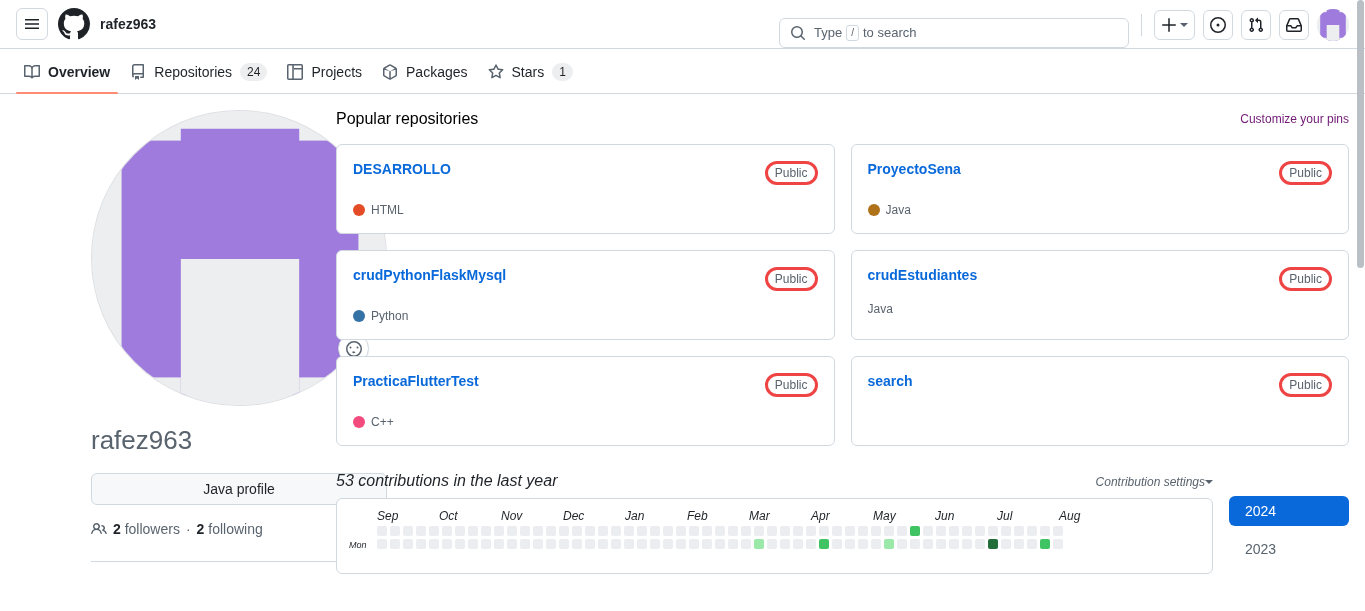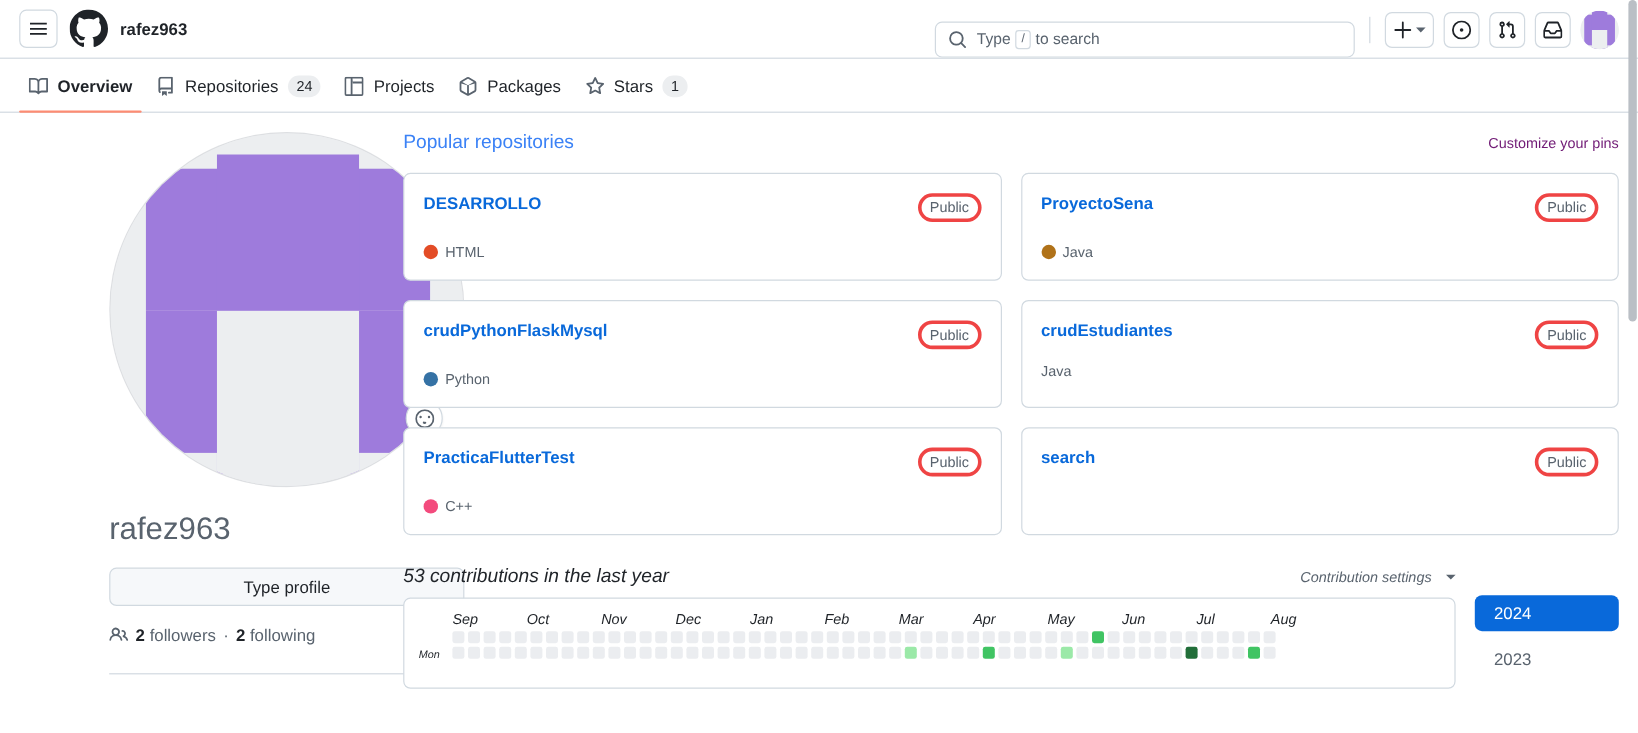--- a/index.html
+++ b/index.html
@@ -146,21 +146,21 @@
   .sidebar-rule {
     margin-top: 24px; margin-left: 15px;
     width: 296px; height: 1px; background: #d1d9e0;
   }
 
   
   .section-head {
     display: flex; align-items: center; justify-content: space-between;
     margin-bottom: 16px;
   }
-  .section-title { font-size: 16px; font-weight: 400; color: #3b82f6; }
+  .section-title { font-size: 16px; font-weight: 400; color: #000000; }
   .link-blue { font-size: 12px; color: #701a75; cursor: pointer; text-decoration: none; }
 
   .repo-grid {
     display: grid;
     grid-template-columns: 1fr 1fr;
     gap: 16px;
   }
   .repo-card {
     border: 1px solid #d1d9e0;
     border-radius: 6px;
@@ -187,21 +187,21 @@
   
   .contrib-area { margin-top: 26px; display: flex; gap: 16px; }
   .contrib-main { flex: 1; font-style: italic; }
   .contrib-head {
     display: flex; align-items: baseline; justify-content: space-between;
     margin-bottom: 8px;
   }
   .contrib-title { font-size: 16px; font-weight: 400; color: #1f2328; }
   .contrib-settings {
     font-size: 12px; color: #59636e; cursor: pointer;
-    display: flex; align-items: center; gap: 12px;
+    display: flex; align-items: center; gap: 0;
   }
   .contrib-settings .caret { border-top-color: #59636e; }
   .contrib-graph-box {
     border: 1px solid #d1d9e0;
     border-radius: 6px;
     padding: 10px 12px;
     background: #fff;
     overflow: hidden;
     height: 76px;
   }
@@ -368,21 +368,21 @@
       </div>
       <div class="emoji-btn">
         <svg width="16" height="16" viewBox="0 0 16 16" fill="#59636e">
           <path d="M8 0a8 8 0 1 1 0 16A8 8 0 0 1 8 0ZM1.5 8a6.5 6.5 0 1 0 13 0 6.5 6.5 0 0 0-13 0Zm4.879 2.773A.75.75 0 0 1 7.5 10.5h1a.75.75 0 0 1 .621 1.169A2.49 2.49 0 0 1 8 12.25a2.49 2.49 0 0 1-1.621-.581ZM4.5 7.5a1 1 0 1 1 0-2 1 1 0 0 1 0 2Zm7 0a1 1 0 1 1 0-2 1 1 0 0 1 0 2Z"></path>
         </svg>
       </div>
     </div>
 
     <div class="profile-name">rafez963</div>
 
-    <div class="edit-profile-btn">Type profile</div>
+    <div class="edit-profile-btn">Java profile</div>
 
     <div class="followers-row">
       <svg width="16" height="16" viewBox="0 0 16 16" fill="#59636e">
         <path d="M2 5.5a3.5 3.5 0 1 1 5.898 2.549 5.508 5.508 0 0 1 3.034 4.084.75.75 0 1 1-1.482.235 4 4 0 0 0-7.9 0 .75.75 0 0 1-1.482-.236A5.507 5.507 0 0 1 3.102 8.05 3.493 3.493 0 0 1 2 5.5ZM11 4a3.001 3.001 0 0 1 2.22 5.018 5.01 5.01 0 0 1 2.56 3.012.749.749 0 0 1-.885.954.752.752 0 0 1-.549-.514 3.507 3.507 0 0 0-2.522-2.372.75.75 0 0 1-.574-.73v-.352a.75.75 0 0 1 .416-.672A1.5 1.5 0 0 0 11 5.5.75.75 0 0 1 11 4Zm-5.5-.5a2 2 0 1 0-.001 3.999A2 2 0 0 0 5.5 3.5Z"></path>
       </svg>
       <span class="followers-link"><b>2</b> <span>followers</span></span>
       <span>·</span>
       <span class="followers-link"><b>2</b> <span>following</span></span>
     </div>
 

